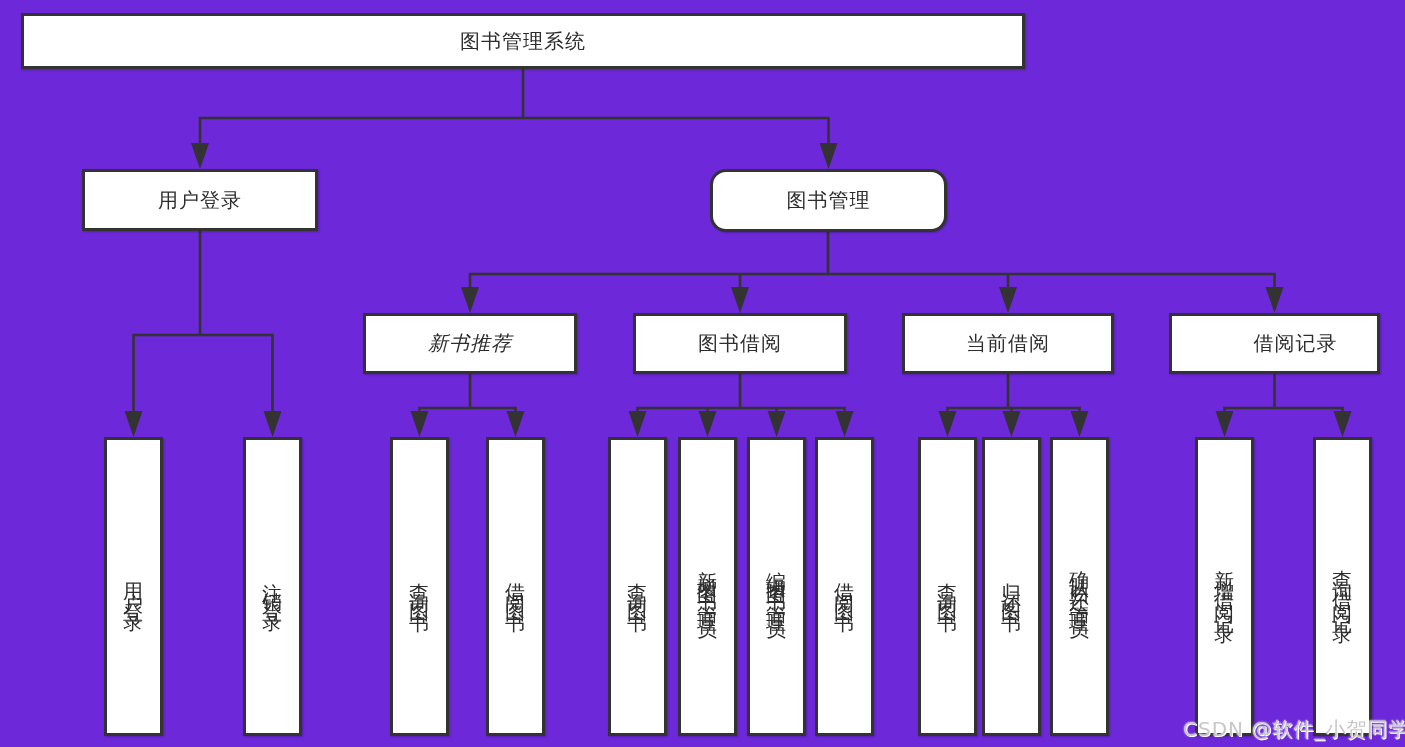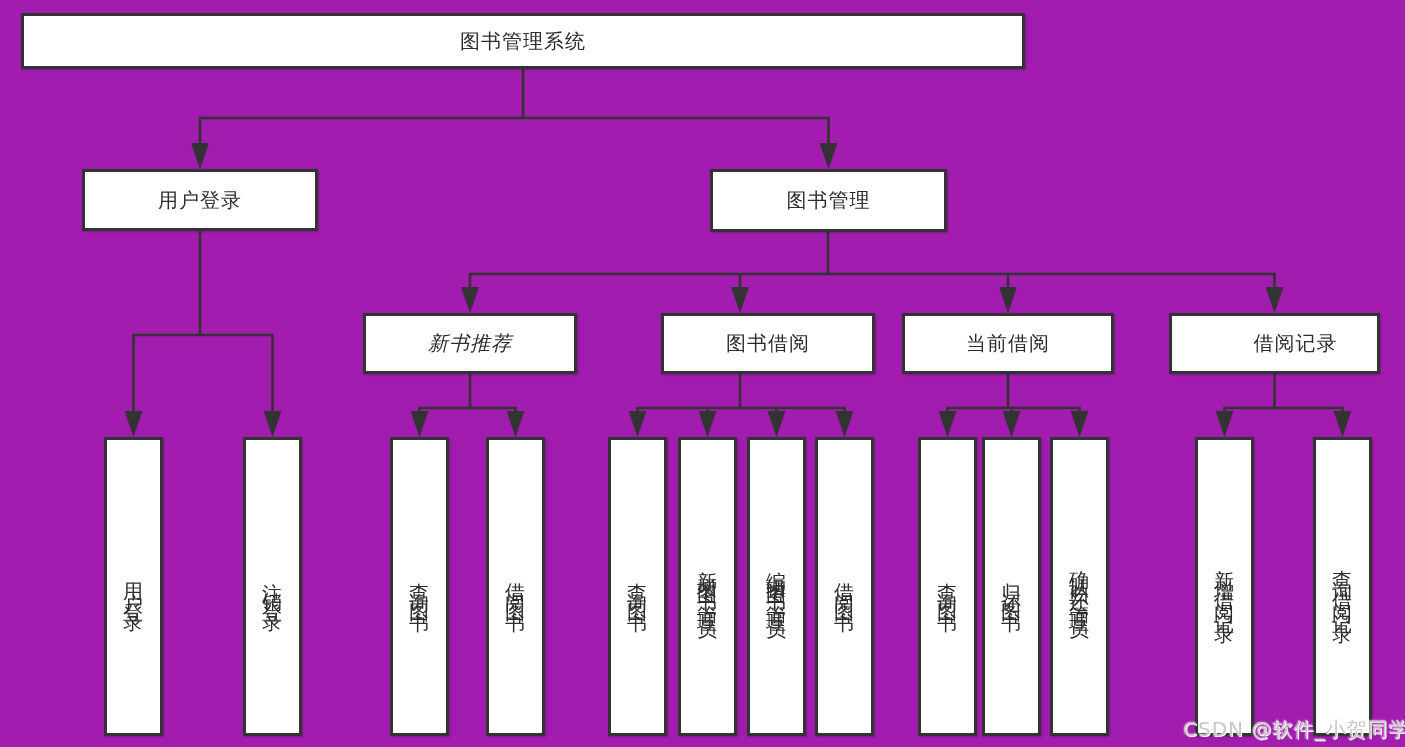--- a/index.html
+++ b/index.html
@@ -1,20 +1,20 @@
 <!DOCTYPE html>
 <html><head>
 <meta charset="utf-8">
 <style>
   html, body { margin: 0; padding: 0; background: #ffffff; }
   #canvas {
     position: relative;
     width: 1405px;
     height: 747px;
-    background: #a21caf;
+    background: #6d28d9;
     font-family: "DejaVu Sans", "Liberation Sans", sans-serif;
     overflow: hidden;
   }
   #wires {
     position: absolute;
     left: 0; top: 0;
     width: 1405px; height: 747px;
     z-index: 1;
   }
   .box {
@@ -103,28 +103,28 @@
     </g>
   </svg>
 
   <div class="box" style="left:21px; top:13px; width:1004px; height:56px;">
     <span class="hlabel">图书管理系统</span>
   </div>
 
   <div class="box" style="left:82px; top:169px; width:236px; height:62px;">
     <span class="hlabel">用户登录</span>
   </div>
-  <div class="box" style="left:710px; top:169px; width:237px; height:63px;">
+  <div class="box" style="left:710px; top:169px; width:237px; height:63px;border-radius:16px;">
     <span class="hlabel">图书管理</span>
   </div>
 
   <div class="box" style="left:363px; top:313px; width:214px; height:61px;font-style:italic;">
     <span class="hlabel">新书推荐</span>
   </div>
-  <div class="box" style="left:633px; top:313px; width:214px; height:61px;margin-left:28px;">
+  <div class="box" style="left:633px; top:313px; width:214px; height:61px;">
     <span class="hlabel">图书借阅</span>
   </div>
   <div class="box" style="left:902px; top:313px; width:212px; height:61px;">
     <span class="hlabel">当前借阅</span>
   </div>
   <div class="box" style="left:1169px; top:313px; width:211px; height:61px;padding-left:42px;">
     <span class="hlabel">借阅记录</span>
   </div>
 
   <div class="box leaf" style="left:104px;">

